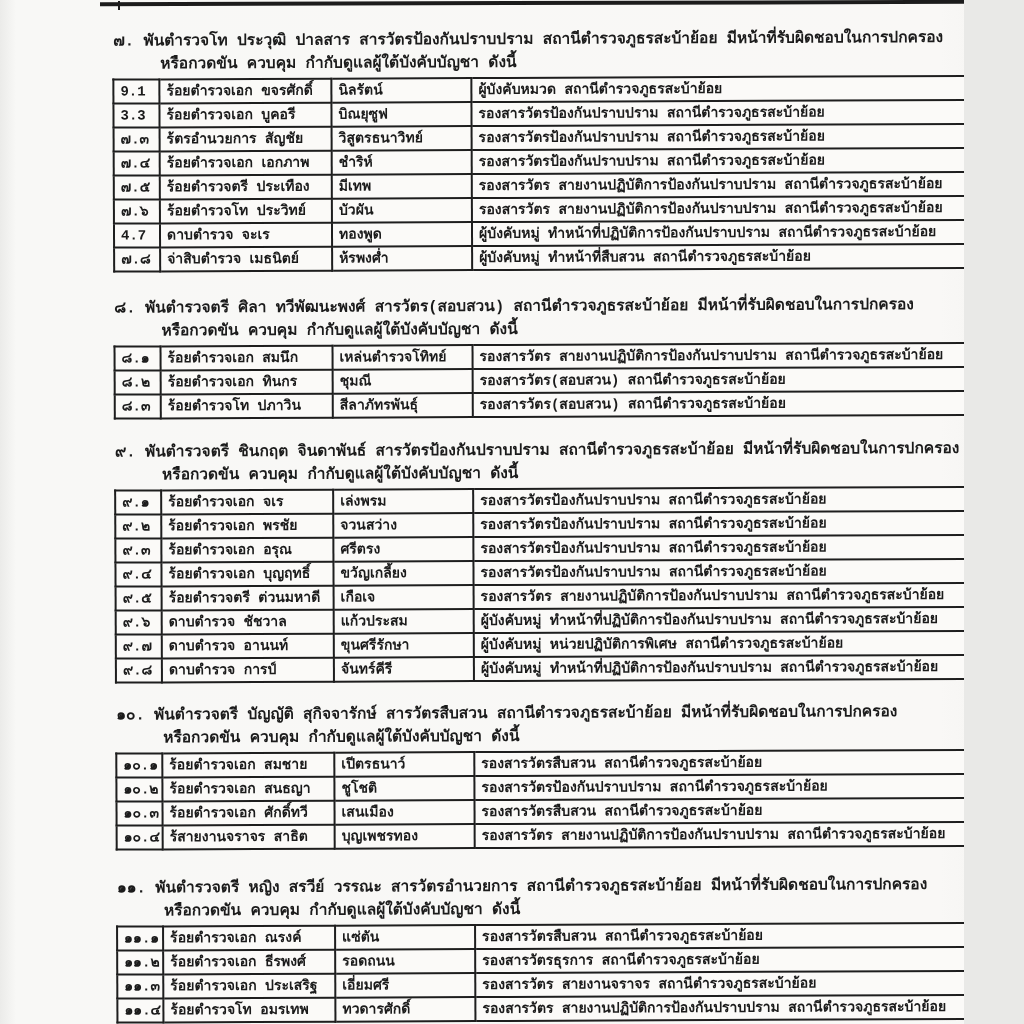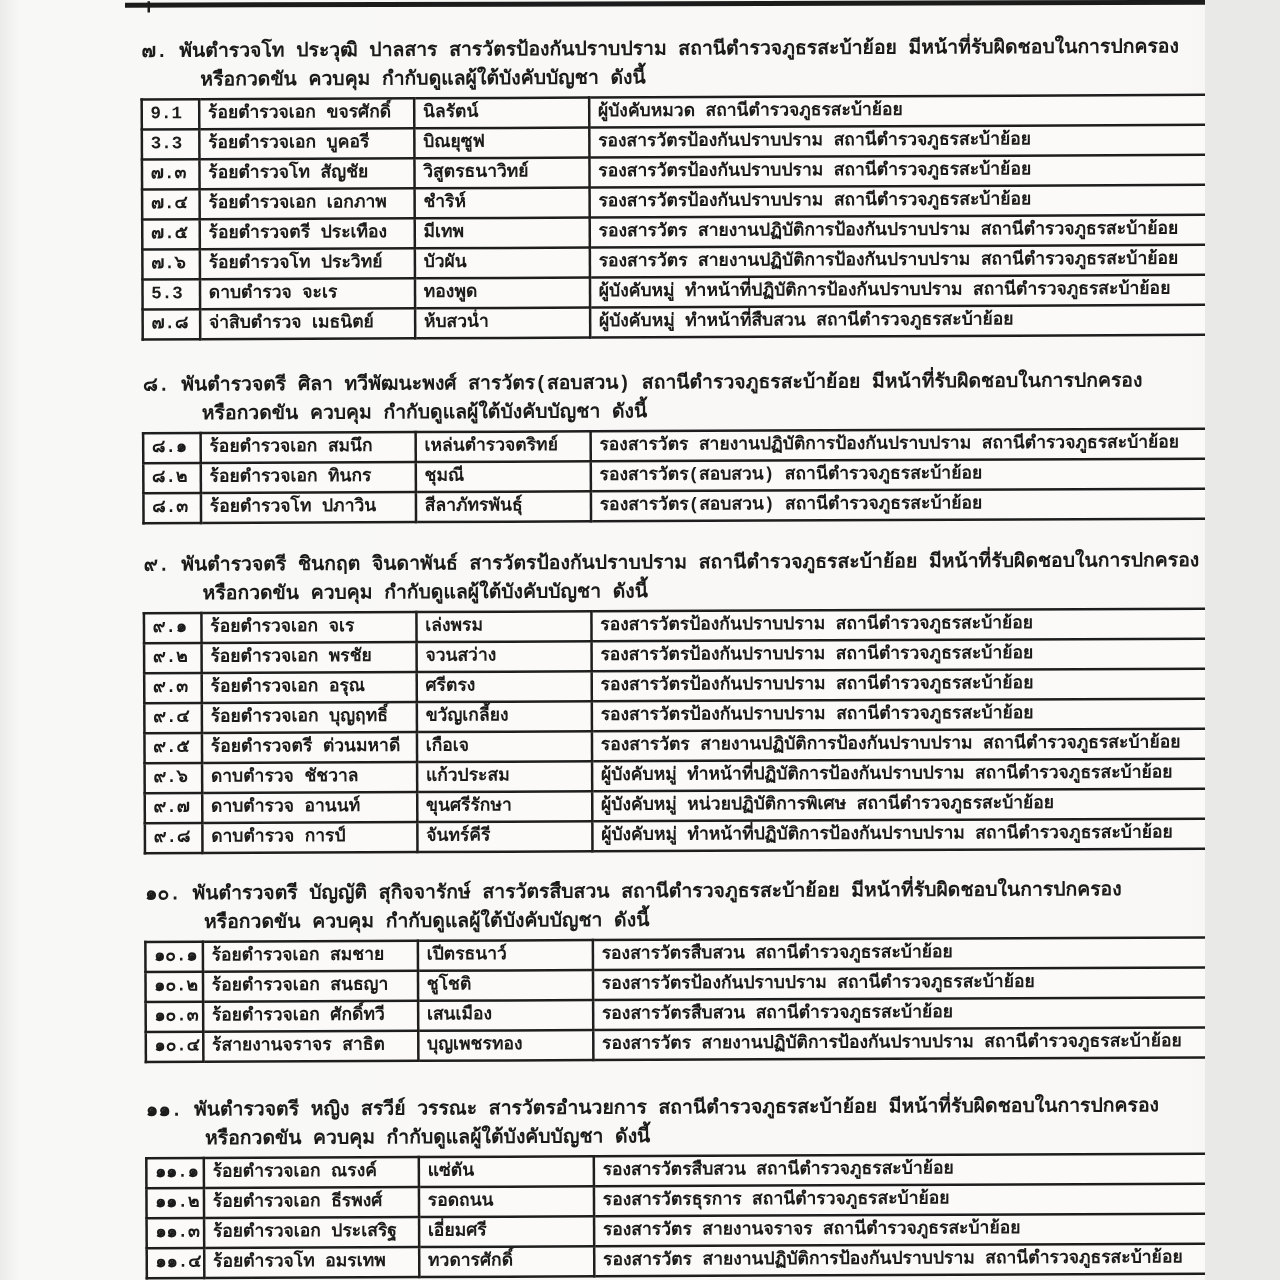--- a/index.html
+++ b/index.html
@@ -68,21 +68,21 @@
                 <td>ผู้บังคับหมวด สถานีตำรวจภูธรสะบ้าย้อย</td>
               </tr>
               <tr>
                 <td>3.3</td>
                 <td>ร้อยตำรวจเอก บูคอรี</td>
                 <td>บิณยุซูฟ</td>
                 <td>รองสารวัตรป้องกันปราบปราม สถานีตำรวจภูธรสะบ้าย้อย</td>
               </tr>
               <tr>
                 <td>๗.๓</td>
-                <td>ร้อยตำรวจโท สัญชัย</td>
+                <td>ร้ตรอำนวยการ สัญชัย</td>
                 <td>วิสูตรธนาวิทย์</td>
                 <td>รองสารวัตรป้องกันปราบปราม สถานีตำรวจภูธรสะบ้าย้อย</td>
               </tr>
               <tr>
                 <td>๗.๔</td>
                 <td>ร้อยตำรวจเอก เอกภาพ</td>
                 <td>ชำริห์</td>
                 <td>รองสารวัตรป้องกันปราบปราม สถานีตำรวจภูธรสะบ้าย้อย</td>
               </tr>
               <tr>
@@ -91,50 +91,50 @@
                 <td>มีเทพ</td>
                 <td>รองสารวัตร สายงานปฏิบัติการป้องกันปราบปราม สถานีตำรวจภูธรสะบ้าย้อย</td>
               </tr>
               <tr>
                 <td>๗.๖</td>
                 <td>ร้อยตำรวจโท ประวิทย์</td>
                 <td>บัวผัน</td>
                 <td>รองสารวัตร สายงานปฏิบัติการป้องกันปราบปราม สถานีตำรวจภูธรสะบ้าย้อย</td>
               </tr>
               <tr>
-                <td>5.3</td>
+                <td>4.7</td>
                 <td>ดาบตำรวจ จะเร</td>
                 <td>ทองพูด</td>
                 <td>ผู้บังคับหมู่ ทำหน้าที่ปฏิบัติการป้องกันปราบปราม สถานีตำรวจภูธรสะบ้าย้อย</td>
               </tr>
               <tr>
                 <td>๗.๘</td>
                 <td>จ่าสิบตำรวจ เมธนิตย์</td>
-                <td>ห้บสวน่ำ</td>
+                <td>ห้รพงศ่ำ</td>
                 <td>ผู้บังคับหมู่ ทำหน้าที่สืบสวน สถานีตำรวจภูธรสะบ้าย้อย</td>
               </tr>
             </tbody>
     </table>
   </div>
 
   <div class="sec">
     <div class="sec-h1">๘. พันตำรวจตรี ศิลา ทวีพัฒนะพงศ์ สารวัตร(สอบสวน) สถานีตำรวจภูธรสะบ้าย้อย มีหน้าที่รับผิดชอบในการปกครอง</div>
     <div class="sec-h2">หรือกวดขัน ควบคุม กำกับดูแลผู้ใต้บังคับบัญชา ดังนี้</div>
     <table class="officer-table">
       <colgroup>
         <col style="width:46px">
         <col style="width:172px">
         <col style="width:140px">
         <col style="width:498px">
       </colgroup>
       <tbody>
               <tr>
                 <td>๘.๑</td>
                 <td>ร้อยตำรวจเอก สมนึก</td>
-                <td>เหล่นตำรวจตริทย์</td>
+                <td>เหล่นตำรวจโทิทย์</td>
                 <td>รองสารวัตร สายงานปฏิบัติการป้องกันปราบปราม สถานีตำรวจภูธรสะบ้าย้อย</td>
               </tr>
               <tr>
                 <td>๘.๒</td>
                 <td>ร้อยตำรวจเอก ทินกร</td>
                 <td>ชุมณี</td>
                 <td>รองสารวัตร(สอบสวน) สถานีตำรวจภูธรสะบ้าย้อย</td>
               </tr>
               <tr>
                 <td>๘.๓</td>

